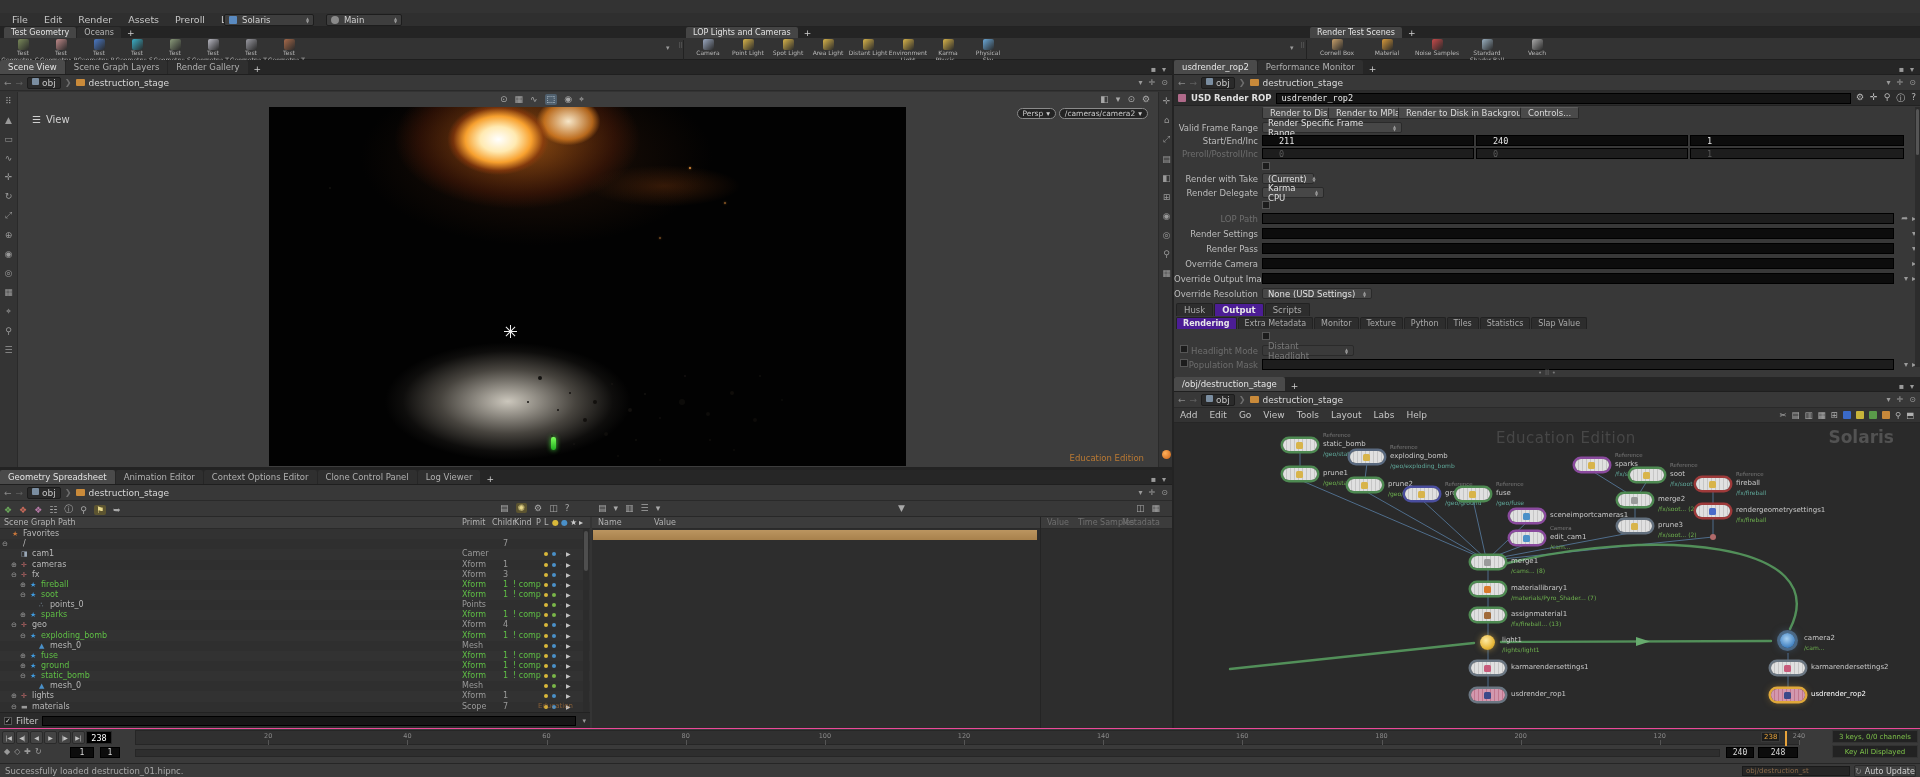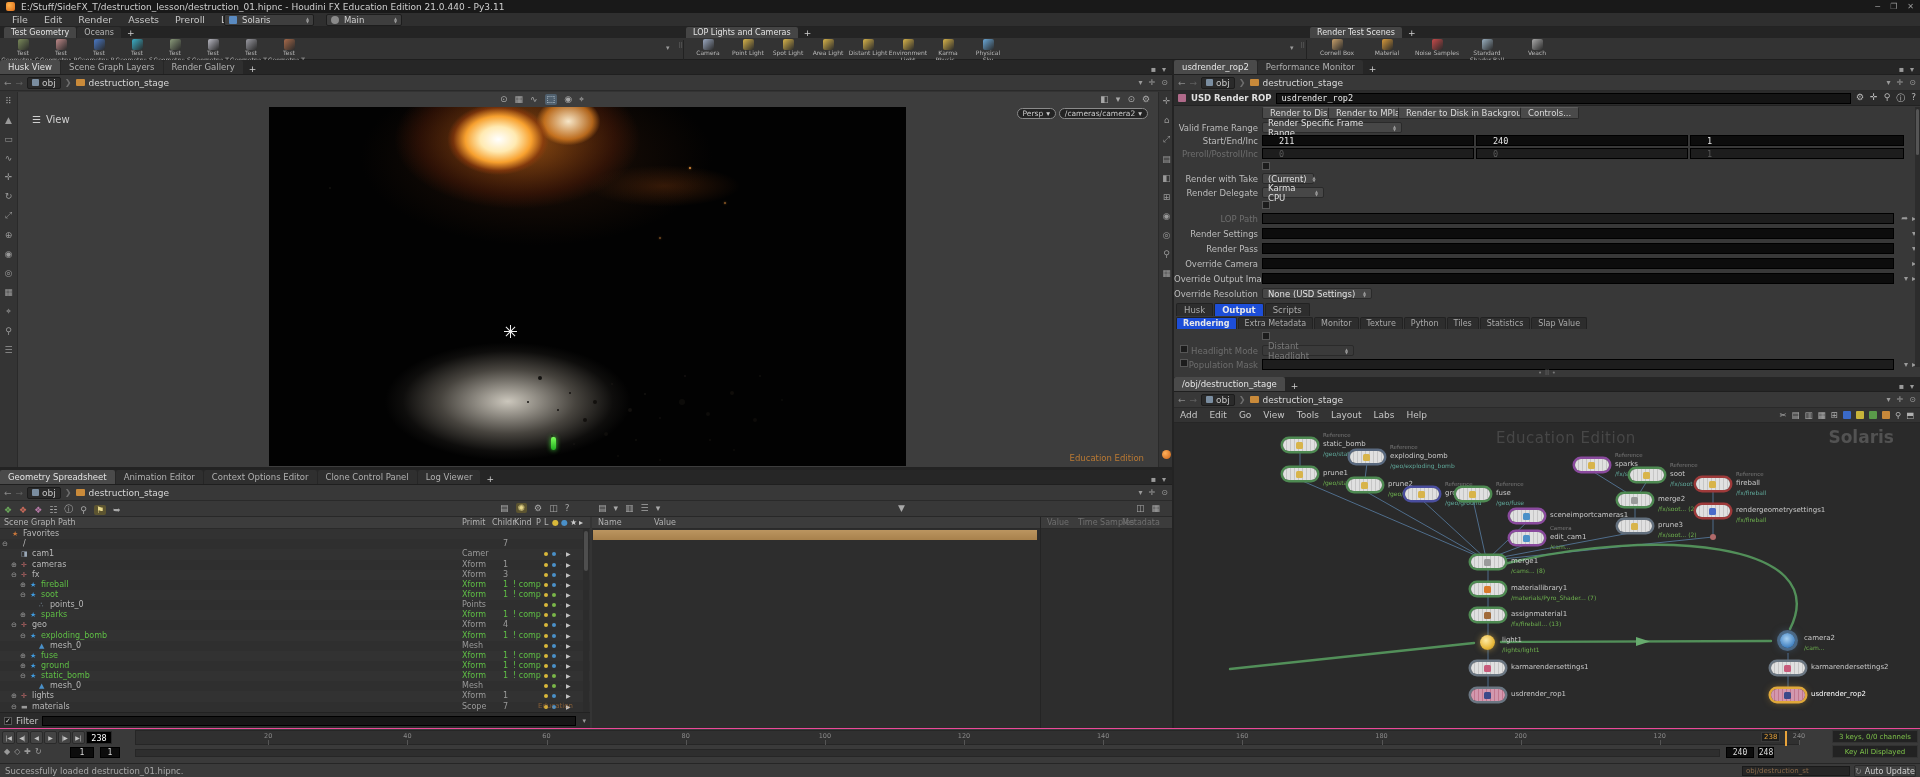--- a/index.html
+++ b/index.html
@@ -30,21 +30,21 @@
   .stlabel{font-size:6px;line-height:6.5px;color:#b8b8b8;text-align:center;white-space:nowrap}
   .shelfdiv{position:absolute;top:2px;width:1px;height:32px;background:#222}
   .grip{color:#6a6a6a;font-size:7px}
   
   .tabbar{background:#262626;display:flex;align-items:flex-end;font-size:8.5px;height:15px;border-bottom:1px solid #1f1f1f}
   .ptab{padding:2px 8px;background:#2f2f2f;color:#b0b0b0;margin-right:1px;border-radius:2px 2px 0 0;white-space:nowrap}
   .ptab.active{background:#4a4a4a;color:#e4e4e4}
   .barend{margin-left:auto;display:flex;gap:6px;padding:0 6px;color:#9a9a9a;font-size:8px;align-items:center}
   .crumb{background:#383838;display:flex;align-items:center;gap:4px;font-size:9px;height:16px;padding:0 4px;border-bottom:1px solid #2a2a2a}
   .crumb .nav{color:#8a8a8a;font-size:9px}
-  .chip{background:#2a2a2a;border:1px solid #1c1c1c;border-radius:2px;display:flex;align-items:center;gap:3px;padding:0 4px;height:12px}
+  .chip{background:#2a2a2a;border:1px solid #1c1c1c;border-radius:2px;display:flex;align-items:flex-start;gap:3px;padding:0 4px;height:12px}
   .cubeicon{width:7px;height:7px;background:#7a8da0;border-radius:1px}
   .foldericon{width:9px;height:7px;background:#c98a3a;border-radius:1px}
   .sep{color:#6f6f6f;font-size:8px}
   .crumbend{margin-left:auto;display:flex;gap:6px;color:#9a9a9a;font-size:8px;align-items:center}
   
   #viewport-pane{left:18px;top:92px;width:1140px;height:375px;background:#3d3d3d}
   .vtoolbar{position:absolute;left:482px;top:2px;display:flex;gap:7px;color:#a8a8a8;font-size:9px}
   .vtool-hl{background:#50606e;border-radius:2px;padding:0 2px;color:#d8e2ea}
   .vtoolsR{position:absolute;right:8px;top:2px;display:flex;gap:7px;color:#a8a8a8;font-size:9px}
   .viewlabel{position:absolute;left:14px;top:22px;display:flex;gap:5px;align-items:center;color:#d0d0d0;font-size:10px}
@@ -83,21 +83,21 @@
   .plabel.dis{color:#6d6d6d}
   .pfield{position:absolute;top:1px;height:11px;background:#0c0c0c;border:1px solid #000;color:#e6e6e6;font-family:"DejaVu Sans Mono",monospace;font-size:8.5px;padding:0 16px;display:flex;align-items:center}
   .pfield.dis{color:#5a5a5a;background:#1d1d1d}
   .pdrop{position:absolute;top:1px;height:11px;background:#474747;border-radius:2px;display:flex;align-items:center;gap:6px;padding:0 5px;font-size:8.5px;color:#e0e0e0;border:1px solid #2a2a2a}
   .pdrop.dis{color:#7a7a7a;background:#3a3a3a}
   .pbtn{position:absolute;top:0;height:12px;background:#4a4a4a;border:1px solid #292929;border-top-color:#5c5c5c;border-radius:2px;font-size:8.5px;color:#dadada;display:flex;align-items:center;padding:0 7px;white-space:nowrap}
   .cb{position:absolute;top:2px;width:8px;height:8px;background:#1c1c1c;border:1px solid #565656}
   .cblabel{position:absolute;top:2px;font-size:8.5px;color:#c2c2c2;white-space:nowrap}
   .ftabs{position:absolute;display:flex;gap:1px;align-items:flex-end}
   .ftab{padding:1px 7px;background:#2d2d2d;border:1px solid #222;border-bottom:none;border-radius:2px 2px 0 0;font-size:8.5px;color:#aaa;white-space:nowrap}
-  .ftab.active{background:#1d4ed8;color:#e8e8e8;font-weight:bold}
+  .ftab.active{background:#4c1d95;color:#e8e8e8;font-weight:bold}
   .stabs .ftab{font-size:8px;padding:1px 6px}
   .fieldicons{position:absolute;right:4px;top:2px;display:flex;gap:4px;color:#9a9a9a;font-size:8px}
   .pgrip{position:absolute;left:0;width:746px;text-align:center;color:#777;font-size:7px}
   .vscroll{position:absolute;right:0;width:5px;background:#2c2c2c}
   .vscroll i{display:block;margin:2px auto;width:3px;height:46px;background:#555;border-radius:2px}
   
   #net-pane{left:1174px;top:377px;width:746px;height:351px;background:#383838}
   .netmenu{position:absolute;left:0;top:31px;width:746px;height:15px;background:#333;display:flex;align-items:center;gap:2px;font-size:9px;border-bottom:1px solid #262626}
   .netmenu .menu-item{padding:1px 6px}
   .neticons{margin-left:auto;display:flex;gap:5px;padding-right:6px;font-size:8.5px;color:#b0b0b0;align-items:center}
@@ -164,29 +164,20 @@
   .ctxfield{position:absolute;left:1742px;top:2px;width:108px;height:10px;background:#262626;border:1px solid #1a1a1a;color:#8a6a4a;font-size:7px;display:flex;align-items:center;padding:0 3px;overflow:hidden;white-space:nowrap}
   .updatepill{position:absolute;left:1854px;top:1px;width:62px;height:12px;background:#3f3f3f;border:1px solid #2a2a2a;border-radius:2px;color:#cfcfcf;font-size:8px;display:flex;align-items:center;justify-content:center;gap:3px}
   .vdivider{left:1172px;top:60px;width:2px;height:668px;background:#232323}
   .hdividerL{left:0;top:467px;width:1172px;height:3px;background:#232323}
 </style>
 </head>
 <body>
 
 <div id="app">
 
-  <div class="abs titlebar">
-    <span class="hlogo"></span>
-    <span>E:/Stuff/SideFX_T/destruction_lesson/destruction_01.hipnc - Houdini FX Education Edition 21.0.440 - Py3.11</span>
-    <span class="winctl">
-        <span>─</span>
-        <span>❐</span>
-        <span>✕</span>
-      </span>
-  </div>
 
   <div class="abs menubar">
     <div id="menu-items">
         <div class="menu-item">File</div>
         <div class="menu-item">Edit</div>
         <div class="menu-item">Render</div>
         <div class="menu-item">Assets</div>
         <div class="menu-item">Preroll</div>
         <div class="menu-item">Labs</div>
         <div class="menu-item">Help</div>
@@ -317,21 +308,21 @@
       </div>
     <span class="abs" style="left:666px;top:6px;color:#9a9a9a;font-size:7px">▾</span>
     <span class="abs grip" style="left:678px;top:4px">⠿</span>
     <div class="shelfdiv" style="left:683px"></div>
     <span class="abs" style="left:1290px;top:6px;color:#9a9a9a;font-size:7px">▾</span>
     <span class="abs grip" style="left:1300px;top:4px">⠿</span>
     <div class="shelfdiv" style="left:1306px"></div>
   </div>
 
   <div class="abs tabbar" style="left:0;top:60px;width:1172px" id="vp-tabbar">
-      <div class="ptab active">Husk View</div>
+      <div class="ptab active">Scene View</div>
       <div class="ptab">Scene Graph Layers</div>
       <div class="ptab">Render Gallery</div>
       <div class="stplus">+</div>
       <div class="barend">
         <span>▪</span>
         <span>▾</span>
       </div>
     </div>
   <div class="abs crumb" style="left:0;top:75px;width:1172px" id="vp-crumb">
       <span class="nav">←</span>
@@ -1140,21 +1131,21 @@
       <div class="r2icons" id="r2icons">
           <span class="">◆</span>
           <span class="">◇</span>
           <span class="">✚</span>
           <span class="">↻</span>
         </div>
       <div class="r2field" style="left:70px;width:24px">1</div>
       <div class="r2field" style="left:100px;width:20px">1</div>
       <div class="rangestrip"></div>
       <div class="r2field" style="left:1726px;width:28px">240</div>
-      <div class="r2field" style="left:1758px;width:16px">248</div>
+      <div class="r2field" style="left:1758px;width:40px">248</div>
     </div>
     <div class="greenbox" style="right:2px;top:1px">3 keys, 0/0 channels</div>
     <div class="greenbox" style="right:2px;top:16px">Key All Displayed</div>
   </div>
 
   <div class="abs" id="statusbar">
     <span>Successfully loaded destruction_01.hipnc.</span>
     <div class="ctxfield">obj/destruction_st</div>
     <div class="updatepill">
         <span style="color:#8a8a8a">↻</span>

